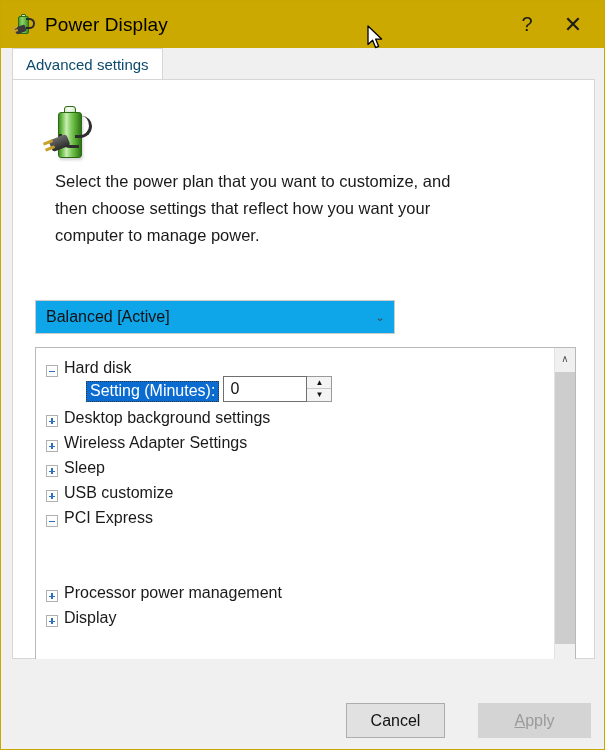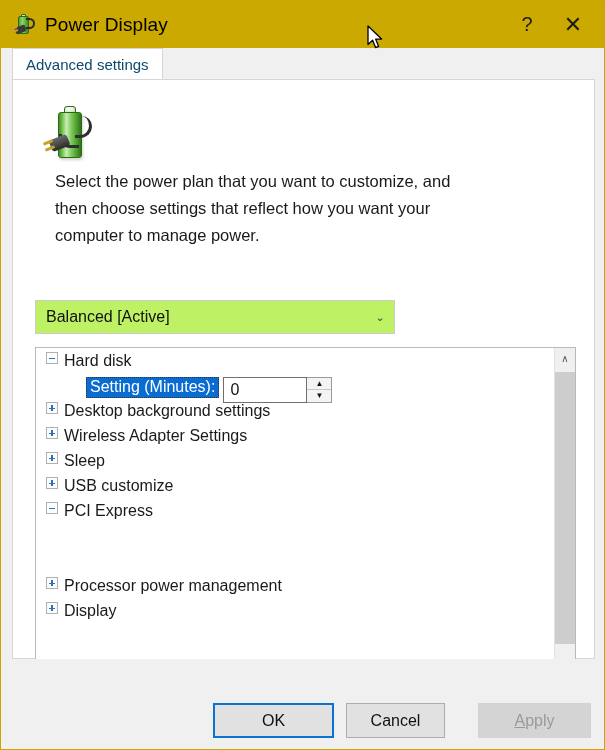--- a/index.html
+++ b/index.html
@@ -196,21 +196,21 @@
     line-height: 27px;
     color: #1a1a1a;
     max-width: 430px;
   }
 
   
   .combo {
     position: absolute;
     left: 22px; top: 220px;
     width: 360px; height: 34px;
-    background: #bef264;
+    background: #0ea5e9;
     border: 1px solid #cccccc;
     display: flex;
     align-items: center;
     cursor: default;
   }
   .combo-value {
     margin-left: 10px;
     font-size: 16px;
     color: #111;
     flex: 1 1 auto;
@@ -236,21 +236,21 @@
   .treearea {
     position: relative;
     flex: 1 1 auto;
     overflow: hidden;
     padding-top: 4px;
   }
   .row {
     position: relative;
     height: 25px;
     display: flex;
-    align-items: flex-start;
+    align-items: flex-end;
     white-space: nowrap;
     font-size: 16px;
     color: #1a1a1a;
   }
 
   
   .exp {
     width: 12px; height: 12px;
     border: 1px solid #b0b0b0;
     background: #fdfdfd;
@@ -513,21 +513,20 @@
 
     <div class="btn btn-restore">
       <span class="ul">R</span>
         <span>estore plan defaults</span>
     </div>
 
   </div>
 
   <div class="footer"></div>
 
-  <div class="btn btn-ok">OK</div>
   <div class="btn btn-cancel">Cancel</div>
   <div class="btn btn-apply">
     <span class="ul">A</span>
       <span>pply</span>
   </div>
 
   <div class="cursor">
     <svg width="18" height="26" viewBox="0 0 18 26">
       <path d="M1 1 L1 19.5 L5.6 15.2 L8.6 22.6 L11.6 21.3 L8.7 14.2 L14.6 14.0 Z" fill="#ffffff" stroke="#000000" stroke-width="1.3" stroke-linejoin="round"></path>
     </svg>

